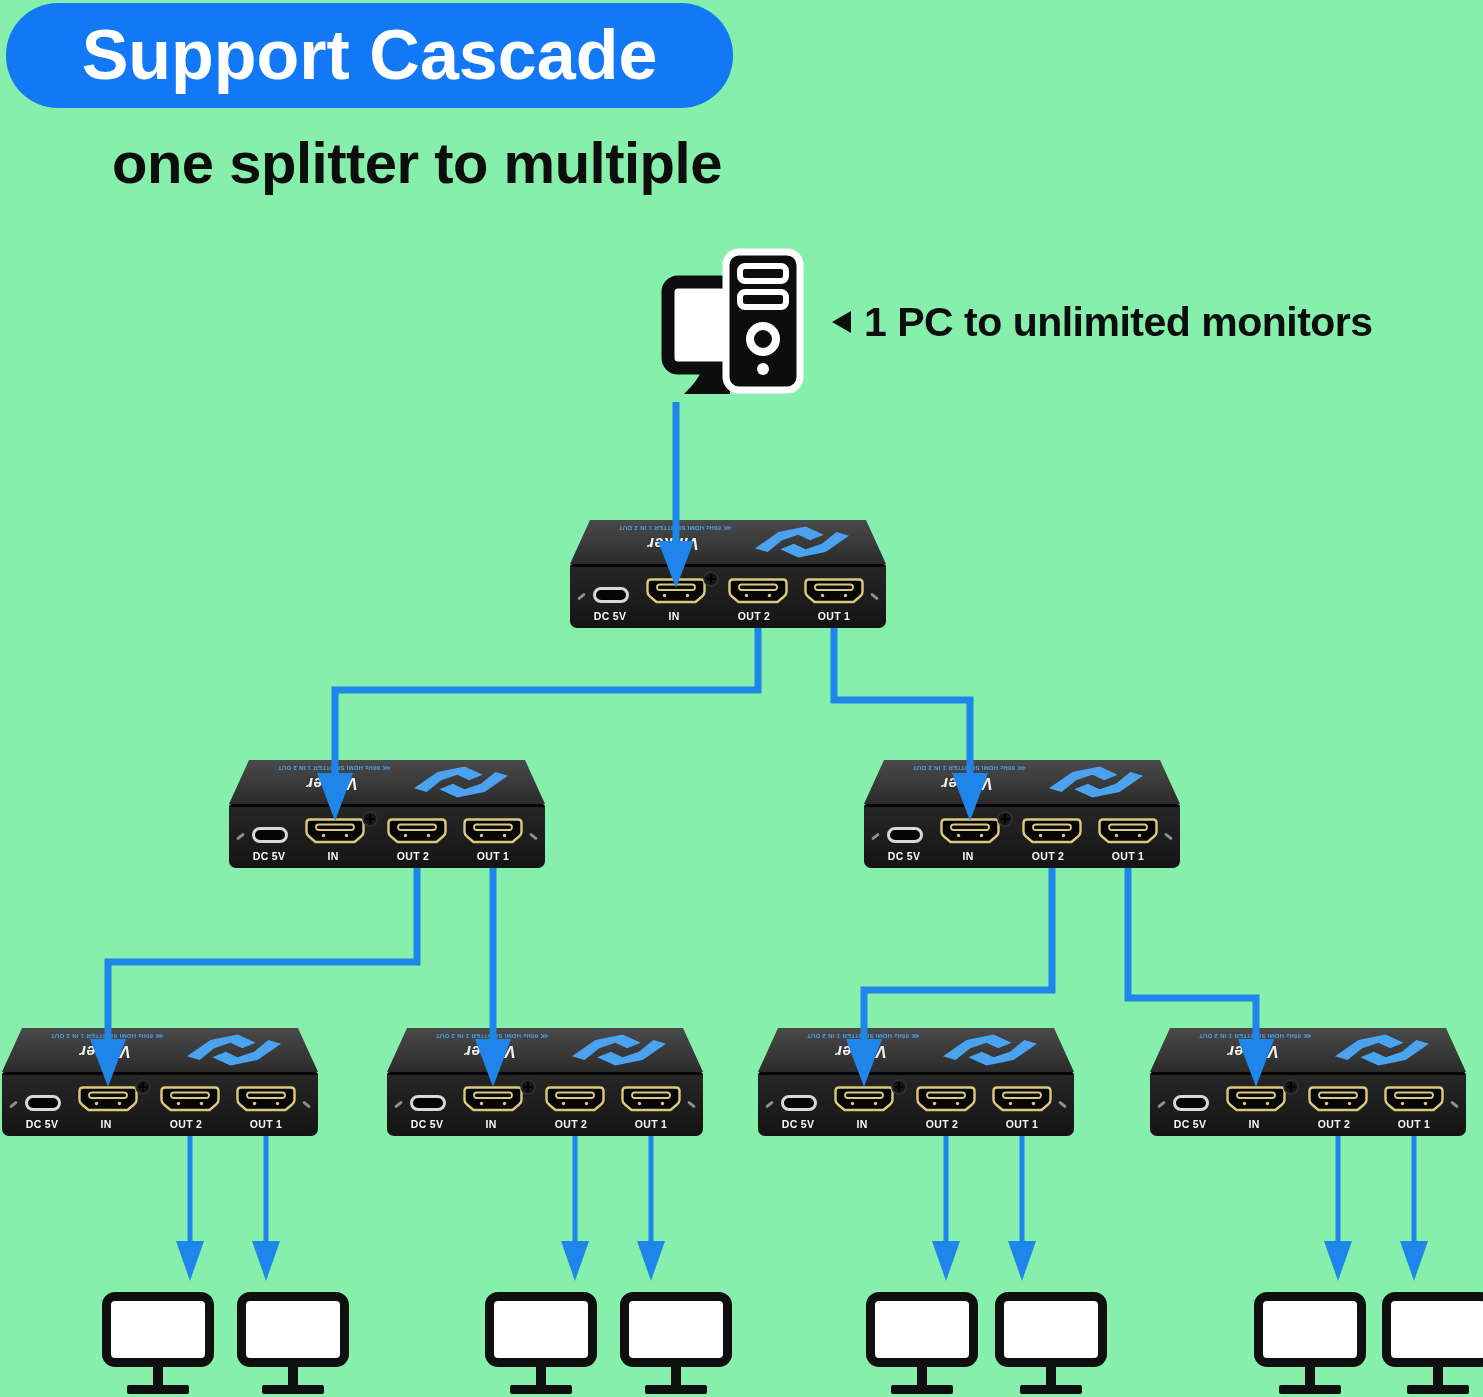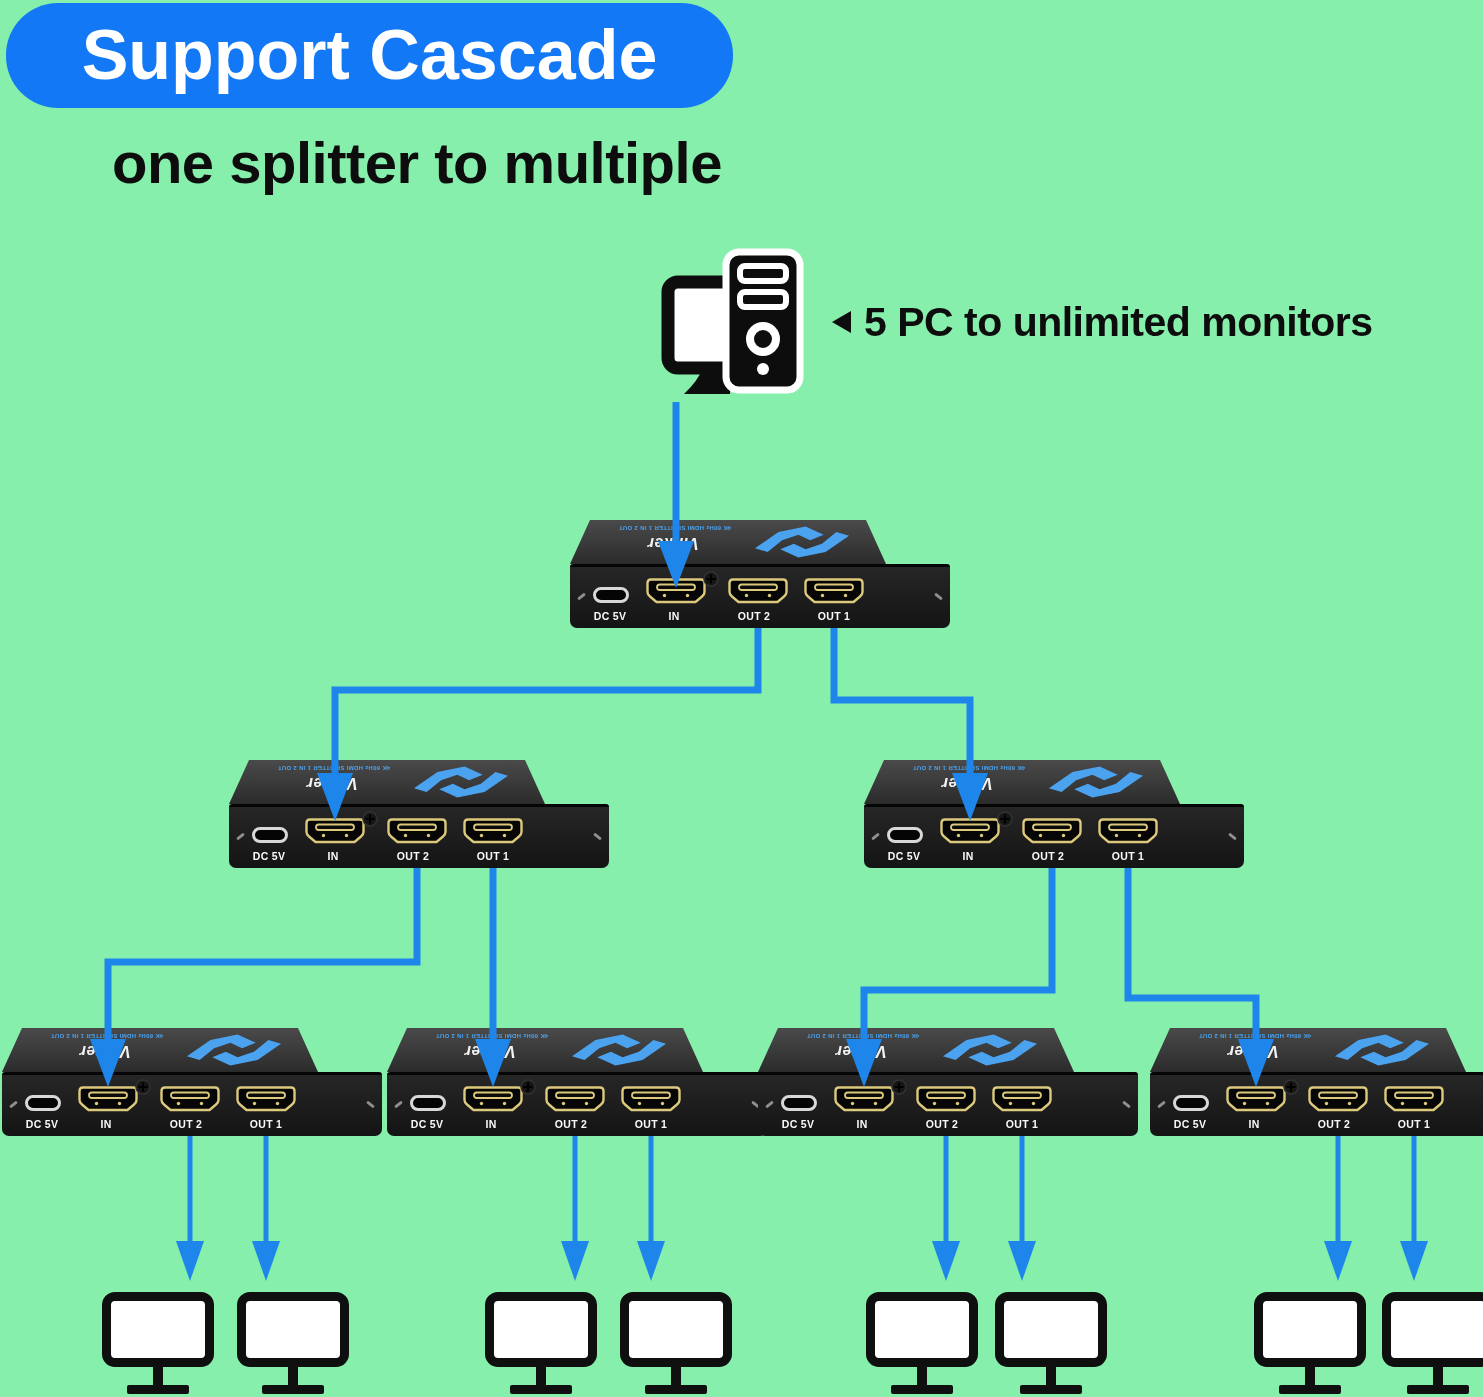--- a/index.html
+++ b/index.html
@@ -41,21 +41,21 @@
     color:var(--logo-blue,#4ba3ef);transform:rotate(180deg);text-align:center;
     letter-spacing:.3px;white-space:nowrap;
   }
   .sp-brand{
     position:absolute;left:48px;top:14px;width:110px;font-size:16px;font-weight:700;
     font-style:italic;color:#f2f2f2;transform:rotate(180deg);text-align:center;
     letter-spacing:.5px;
   }
   .sp-logo{position:absolute;left:176px;top:3px;width:112px;height:38px;fill:var(--logo-blue,#4ba3ef);}
   .sp-front{
-    position:absolute;left:0;top:44px;width:380px;height:64px;box-sizing:border-box;
+    position:absolute;left:0;top:44px;width:316px;height:64px;box-sizing:border-box;
     background:linear-gradient(180deg,#262626,#141414);
     border-top:3px solid #050505;border-radius:3px 3px 7px 7px;
   }
   .usbc{
     position:absolute;left:23px;top:20px;width:30px;height:10px;background:#050505;
     border:3px solid #d8d8d8;border-radius:9px;
   }
   .hdmi{position:absolute;top:11px;width:60px;height:27px;}
   .hdmi-in{left:76px}.hdmi-out2{left:158px}.hdmi-out1{left:234px}
   .screw{position:absolute;left:133px;top:4px;width:16px;height:16px;}
@@ -118,21 +118,21 @@
   <svg class="pc-icon" viewBox="0 0 170 152">
     <rect x="28" y="40" width="88" height="86" rx="10" fill="#fff" stroke="#0d0d0d" stroke-width="13"></rect>
     <path d="M64 124 L90 124 L90 152 L44 152 Q58 139 64 124 Z" fill="#0d0d0d"></path>
     <rect x="86" y="10" width="74" height="138" rx="13" fill="#0d0d0d" stroke="#ffffff" stroke-width="7"></rect>
     <rect x="100" y="24" width="46" height="15" rx="5" fill="#0d0d0d" stroke="#fff" stroke-width="6"></rect>
     <rect x="100" y="50" width="46" height="15" rx="5" fill="#0d0d0d" stroke="#fff" stroke-width="6"></rect>
     <circle cx="123" cy="97" r="13" fill="none" stroke="#fff" stroke-width="8"></circle>
     <circle cx="123" cy="127" r="6" fill="#fff"></circle>
   </svg>
   <div class="pointer-left"></div>
-  <div class="pc-caption">5 PC to unlimited monitors</div>
+  <div class="pc-caption">1 PC to unlimited monitors</div>
 
   <div class="splitter-slot" style="left:570px;top:520px">
     <div class="splitter">
       <div class="sp-top">
         <div class="sp-model">4K 60Hz HDMI SPLITTER 1 IN 2 OUT</div>
         <div class="sp-brand">Vinker</div>
         <svg class="sp-logo" viewBox="0 0 112 42">
             <use href="#logo-shape"></use>
           </svg>
       </div>

